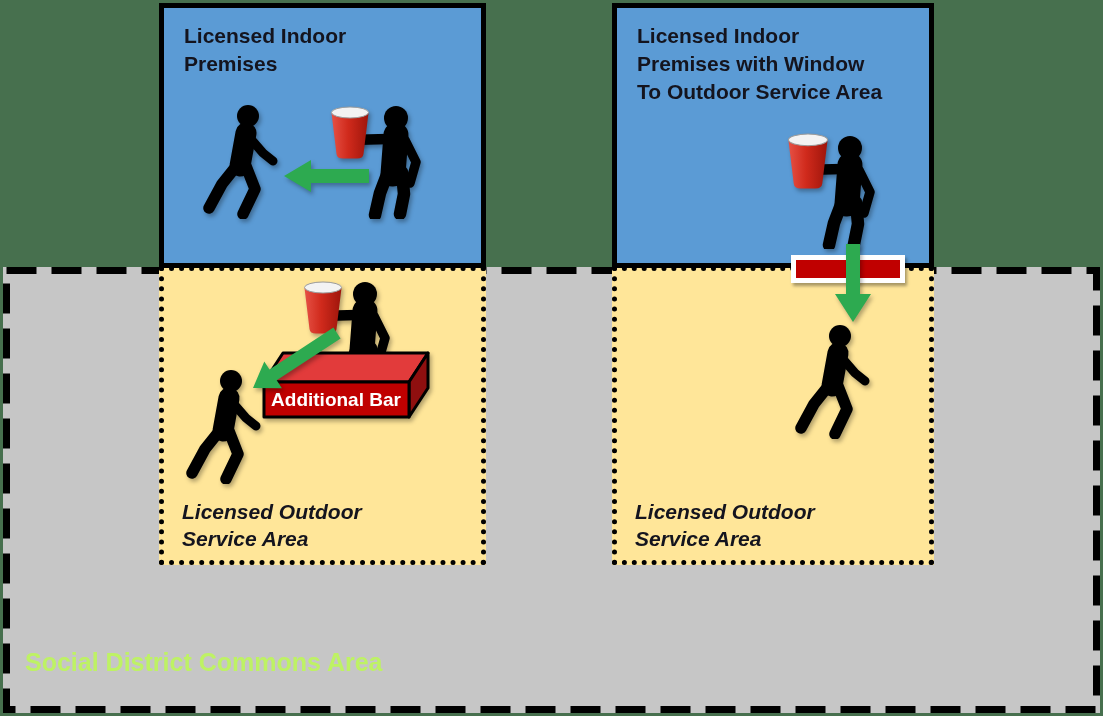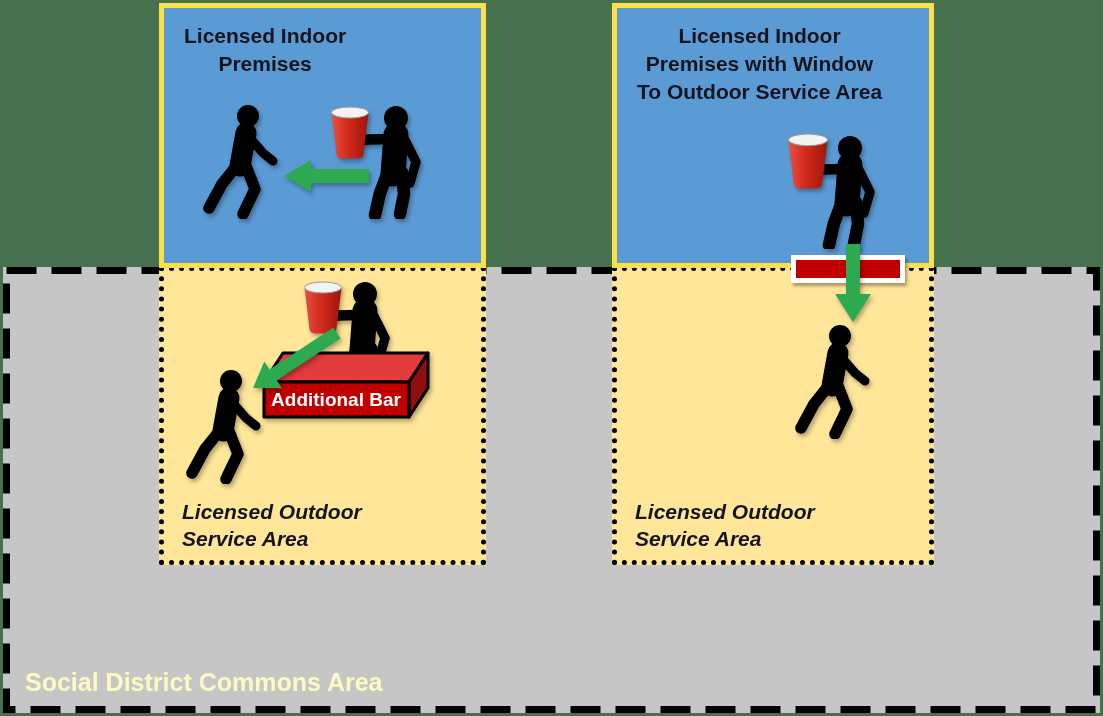--- a/index.html
+++ b/index.html
@@ -7,32 +7,32 @@
     position:relative;width:1103px;height:716px;overflow:hidden;
     background:var(--background,#47704E);
     font-family:"Liberation Sans",sans-serif;color:#111;
   }
   .abs{position:absolute;}
   #commons-fill{left:3px;top:267px;width:1097px;height:446px;background:var(--commons-fill,#C6C6C6);}
   #commons-border{left:0;top:0;width:1103px;height:716px;pointer-events:none;}
   .outdoor-box{background:var(--outdoor-fill,#FFE699);border:5px dotted #000;box-sizing:border-box;}
   #outdoor-left{left:159px;top:266px;width:327px;height:299px;}
   #outdoor-right{left:612px;top:266px;width:322px;height:299px;}
-  .indoor-box{background:var(--indoor-fill,#5B9BD5);border:5px solid #fde047;box-sizing:border-box;text-align:center;}
+  .indoor-box{background:var(--indoor-fill,#5B9BD5);border:5px solid #000000;box-sizing:border-box;}
   #indoor-left{left:159px;top:3px;width:327px;height:265px;}
   #indoor-right{left:612px;top:3px;width:322px;height:265px;}
   .title{
     position:absolute;left:20px;top:14px;
     font-size:21px;font-weight:700;line-height:28px;white-space:pre-line;color:#14141e;
   }
   .area-label{
     position:absolute;left:18px;bottom:8px;
     font-size:21px;font-weight:700;line-height:27px;white-space:pre-line;color:#14141e;font-style:italic;
   }
-  #commons-label{left:25px;top:648px;font-size:25px;font-weight:700;color:#fef9c3;margin-top:20px;}
+  #commons-label{left:25px;top:648px;font-size:25px;font-weight:700;color:#bef264;}
   .icon{filter:drop-shadow(2px 3px 2px rgba(0,0,0,.30));}
   .person{fill:none;stroke:#000;stroke-linecap:round;stroke-linejoin:round;}
   #window-frame{
     left:791px;top:255px;width:114px;height:28px;background:#fff;
     box-shadow:2px 3px 3px rgba(0,0,0,.35);box-sizing:border-box;padding:5px;
   }
   #window-frame .pane{width:100%;height:100%;background:var(--bar-red,#C00000);}
   svg text{font-family:"Liberation Sans",sans-serif;}
 </style>
 </head>

